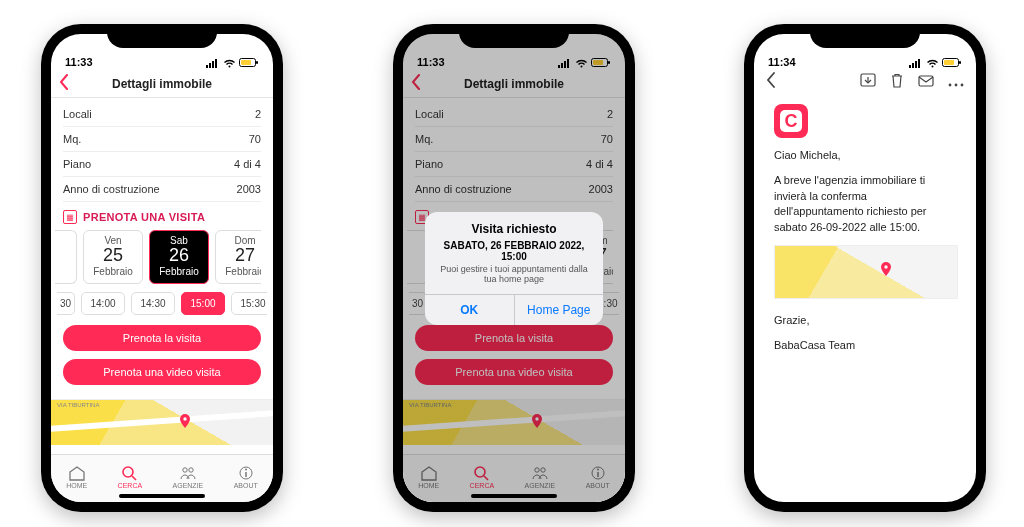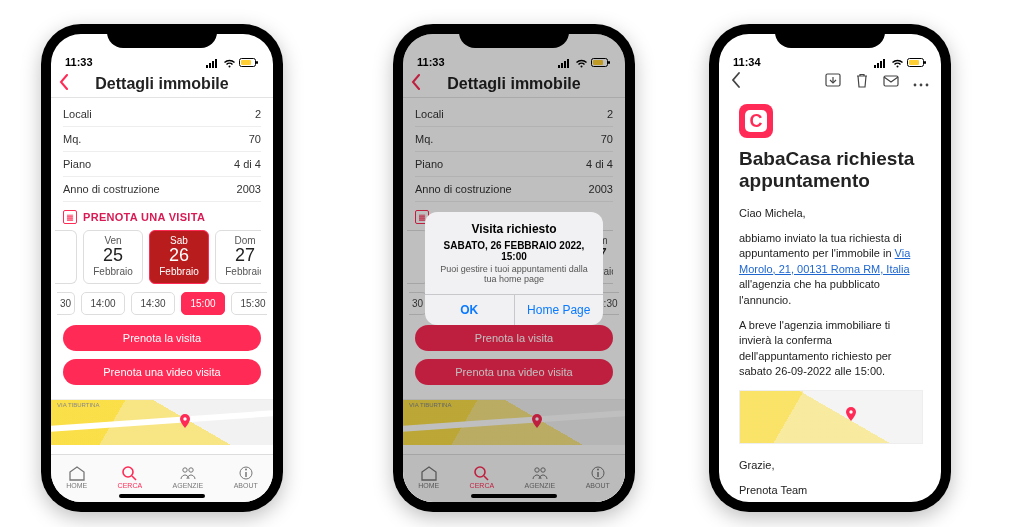--- a/index.html
+++ b/index.html
@@ -41,21 +41,21 @@
     font-size: 11px;
     font-weight: 600;
   }
   .status-icons { display: flex; gap: 3px; align-items: center; }
   .status-icons svg { display:block; }
 
   .navbar {
     display: flex; align-items: center; justify-content: center;
     position: relative;
     height: 28px;
-    font-size: 16px; font-weight: 600;
+    font-size: 12px; font-weight: 600;
     color: #222;
     border-bottom: 0.5px solid #e3e3e3;
   }
   .navbar .back {
     position: absolute; left: 8px; top: 50%; transform: translateY(-50%);
     color: #ff2a55; font-size: 16px;
   }
 
   .details { padding: 4px 12px 6px; font-size: 11px; color: #333; }
   .row { display:flex; justify-content:space-between; padding: 6px 0; border-bottom: 0.5px solid #eee; }
@@ -68,21 +68,21 @@
 
   .days-strip { display:flex; gap:6px; overflow:hidden; margin-left:-8px; }
   .day {
     flex: 0 0 60px;
     border:1px solid #ddd; border-radius:6px;
     text-align:center;
     padding: 4px 0 6px;
     font-size: 10px; color:#555;
   }
   .day .num { font-size: 18px; font-weight:500; color:#222; line-height:1.1;}
-  .day.sel { background:#b91c1c; border-color:#ff2a55; color:#fff; }
+  .day.sel { background:#000000; border-color:#ff2a55; color:#fff; }
   .day.sel .num { color:#fff; }
 
   .times-strip { display:flex; gap:6px; margin:8px -6px 10px; overflow:hidden; }
   .time {
     flex:0 0 44px; text-align:center;
     border:1px solid #ddd; border-radius:5px;
     font-size:10px; padding:5px 0;
     color:#444;
   }
   .time.sel { background:#ff2a55; border-color:#ff2a55; color:#fff; }
@@ -427,21 +427,21 @@
           <div class="adesc">Puoi gestire i tuoi appuntamenti dalla tua home page</div>
           <div class="abtns">
             <div>OK</div>
             <div>Home Page</div>
           </div>
         </div>
       </div>
     </div>
   </div>
 
-  <div class="phone" style="left:709px; top:24px;">
+  <div class="phone" style="left:744px; top:24px;">
     <div class="notch"></div>
     <div class="screen">
       <div class="statusbar">
         <span>11:34</span>
         <span class="status-icons">
           <svg width="14" height="9">
               <rect x="0" y="6" width="2" height="3"></rect>
               <rect x="3" y="4" width="2" height="5"></rect>
               <rect x="6" y="2" width="2" height="7"></rect>
               <rect x="9" y="0" width="2" height="9"></rect>
@@ -477,31 +477,29 @@
                 <circle cx="2" cy="2" r="1.4" fill="#444"></circle>
                 <circle cx="8" cy="2" r="1.4" fill="#444"></circle>
                 <circle cx="14" cy="2" r="1.4" fill="#444"></circle>
               </svg></span>
         </span>
       </div>
       <div class="mail-body">
         <div class="app-badge">
             <span>C</span>
           </div>
-        <div class="mail-title">BabaCasa richiesta appuntamento</div>
         <p>Ciao Michela,</p>
-        <p><span>abbiamo inviato la tua richiesta di appuntamento per l'immobile in </span><a href="#">Via Morolo, 21, 00131 Roma RM, Italia</a><span> all'agenzia che ha pubblicato l'annuncio.</span></p>
         <p>A breve l'agenzia immobiliare ti invierà la conferma dell'appuntamento richiesto per sabato 26-09-2022 alle 15:00.</p>
         <div class="mail-map">
           <span class="pin">
               <svg width="10" height="14">
                 <path d="M5 0a5 5 0 00-5 5c0 3 5 9 5 9s5-6 5-9a5 5 0 00-5-5z" fill="#ff2a55"></path>
                 <circle cx="5" cy="5" r="1.7" fill="#fff"></circle>
               </svg>
             </span>
         </div>
         <p>Grazie,</p>
-        <p>Prenota Team</p>
+        <p>BabaCasa Team</p>
       </div>
     </div>
   </div>
 
 </div>
 
 </body></html>

